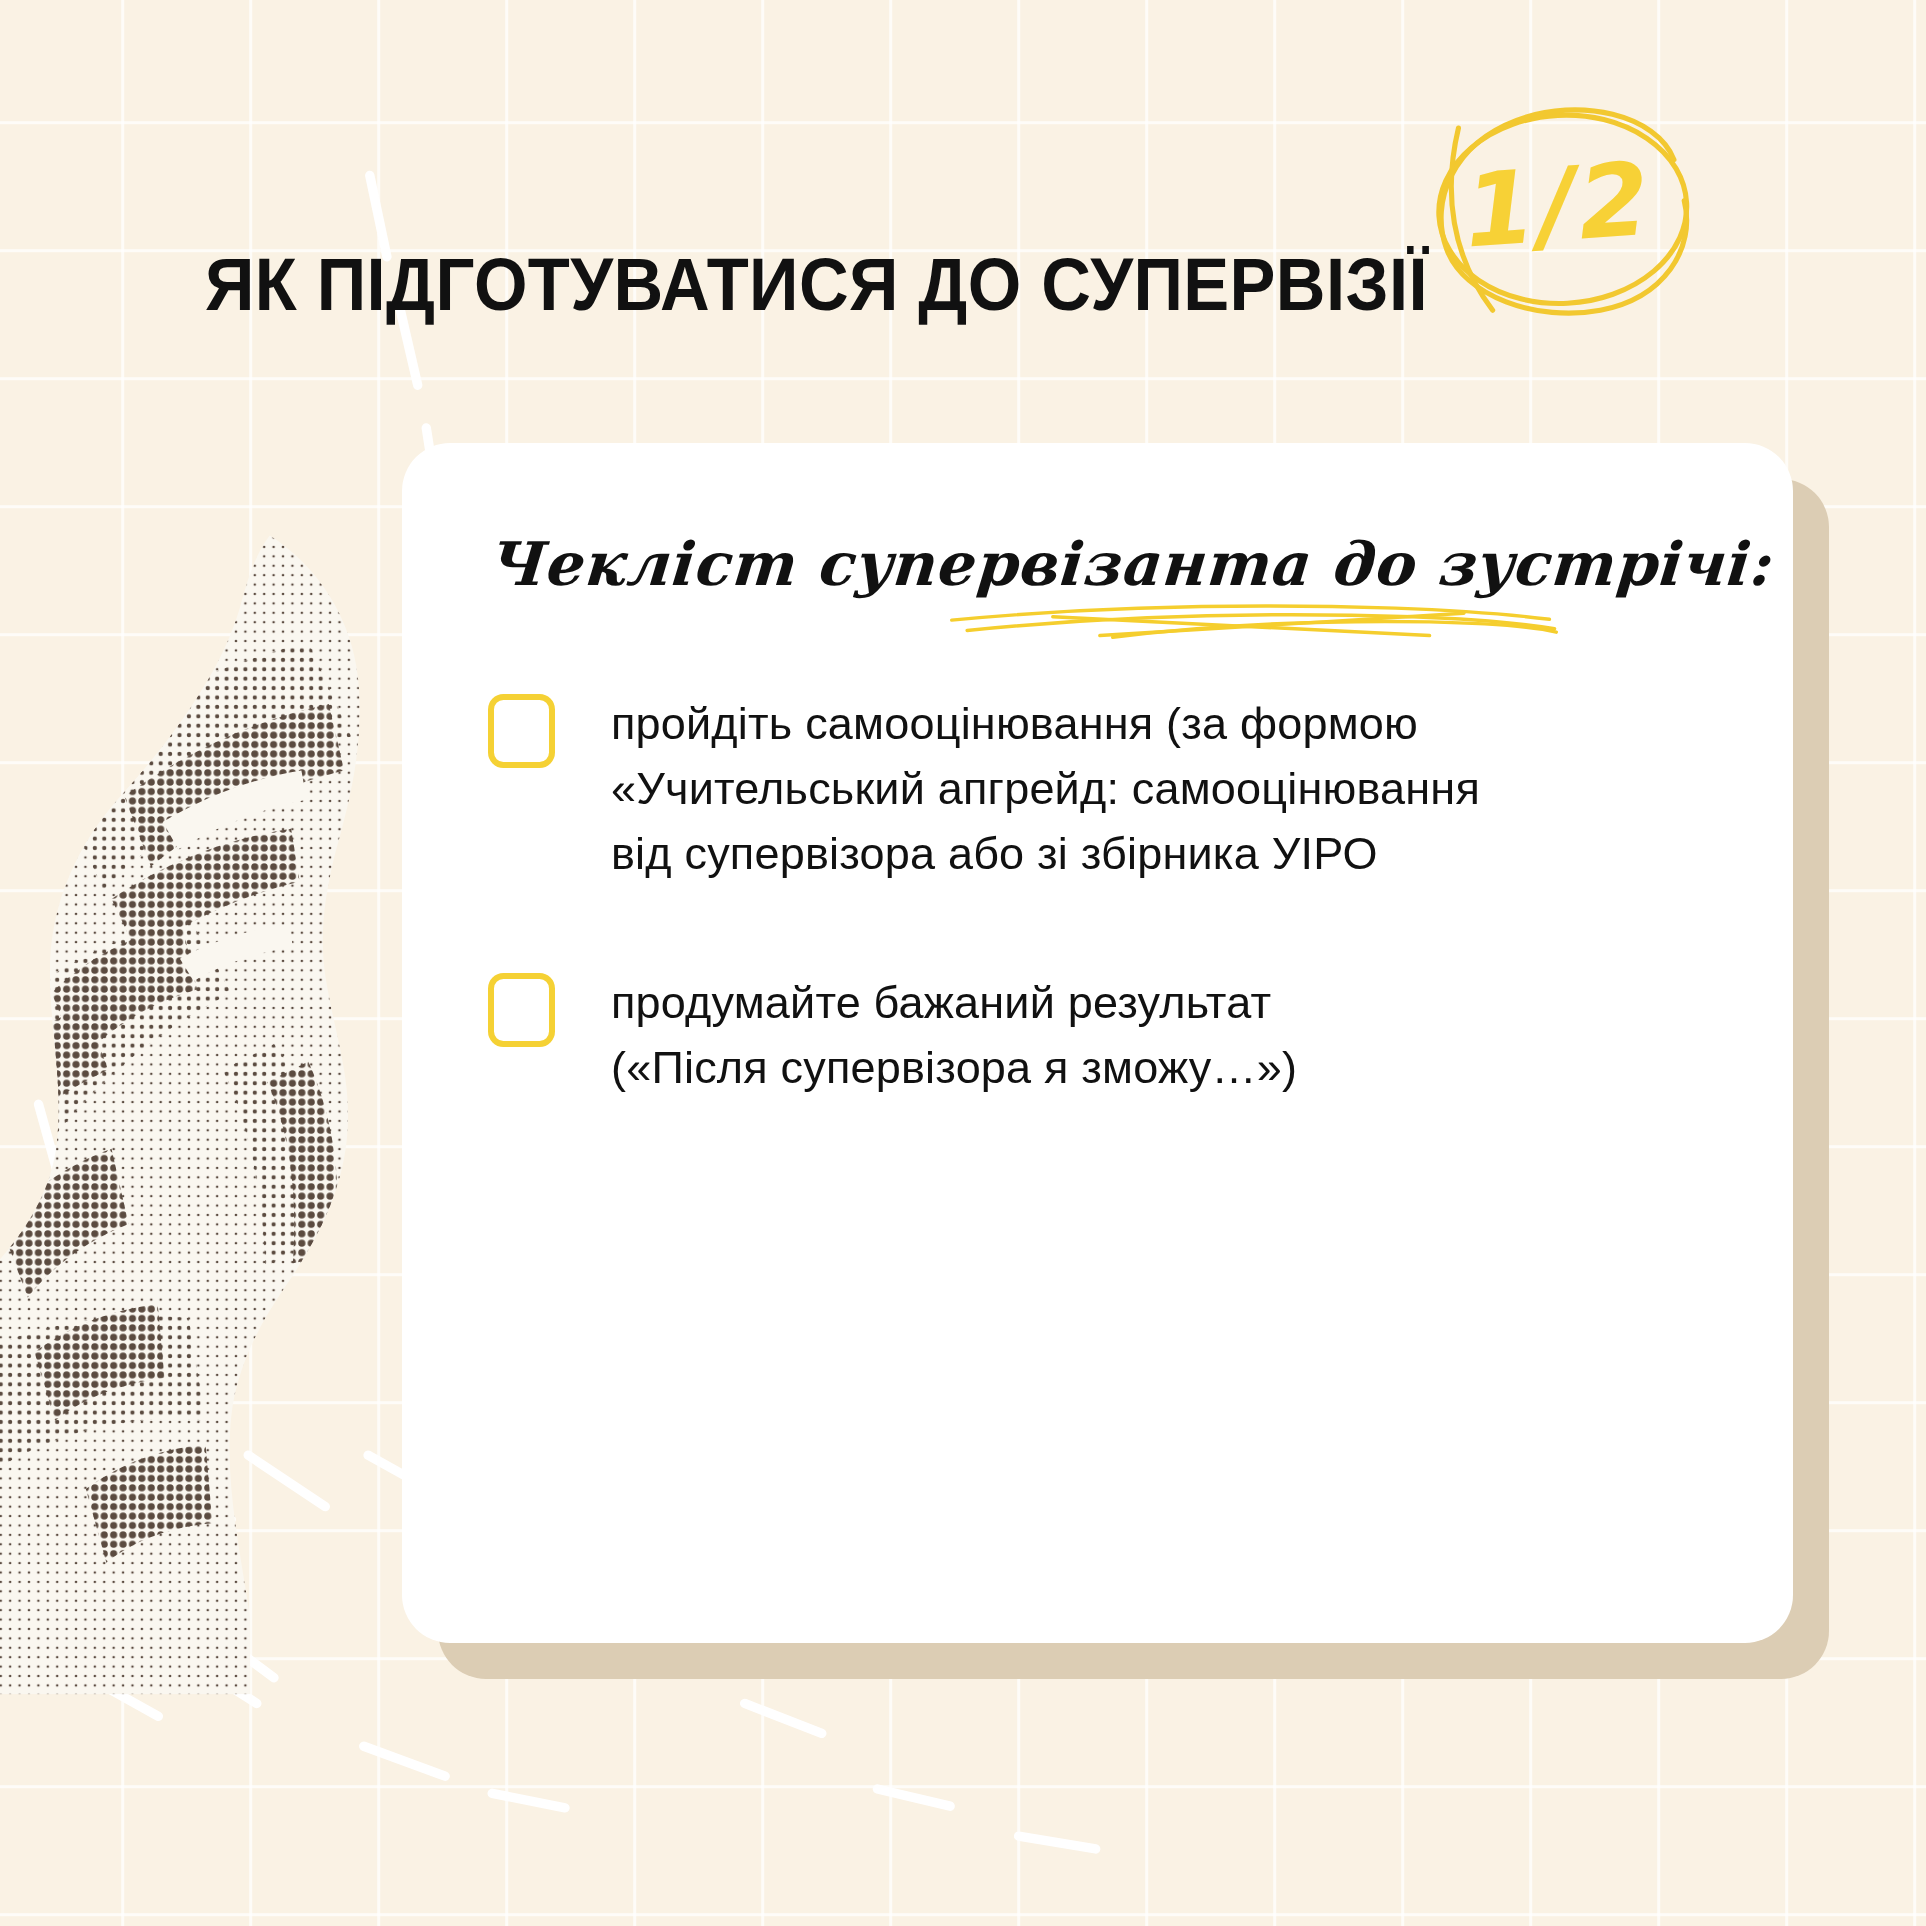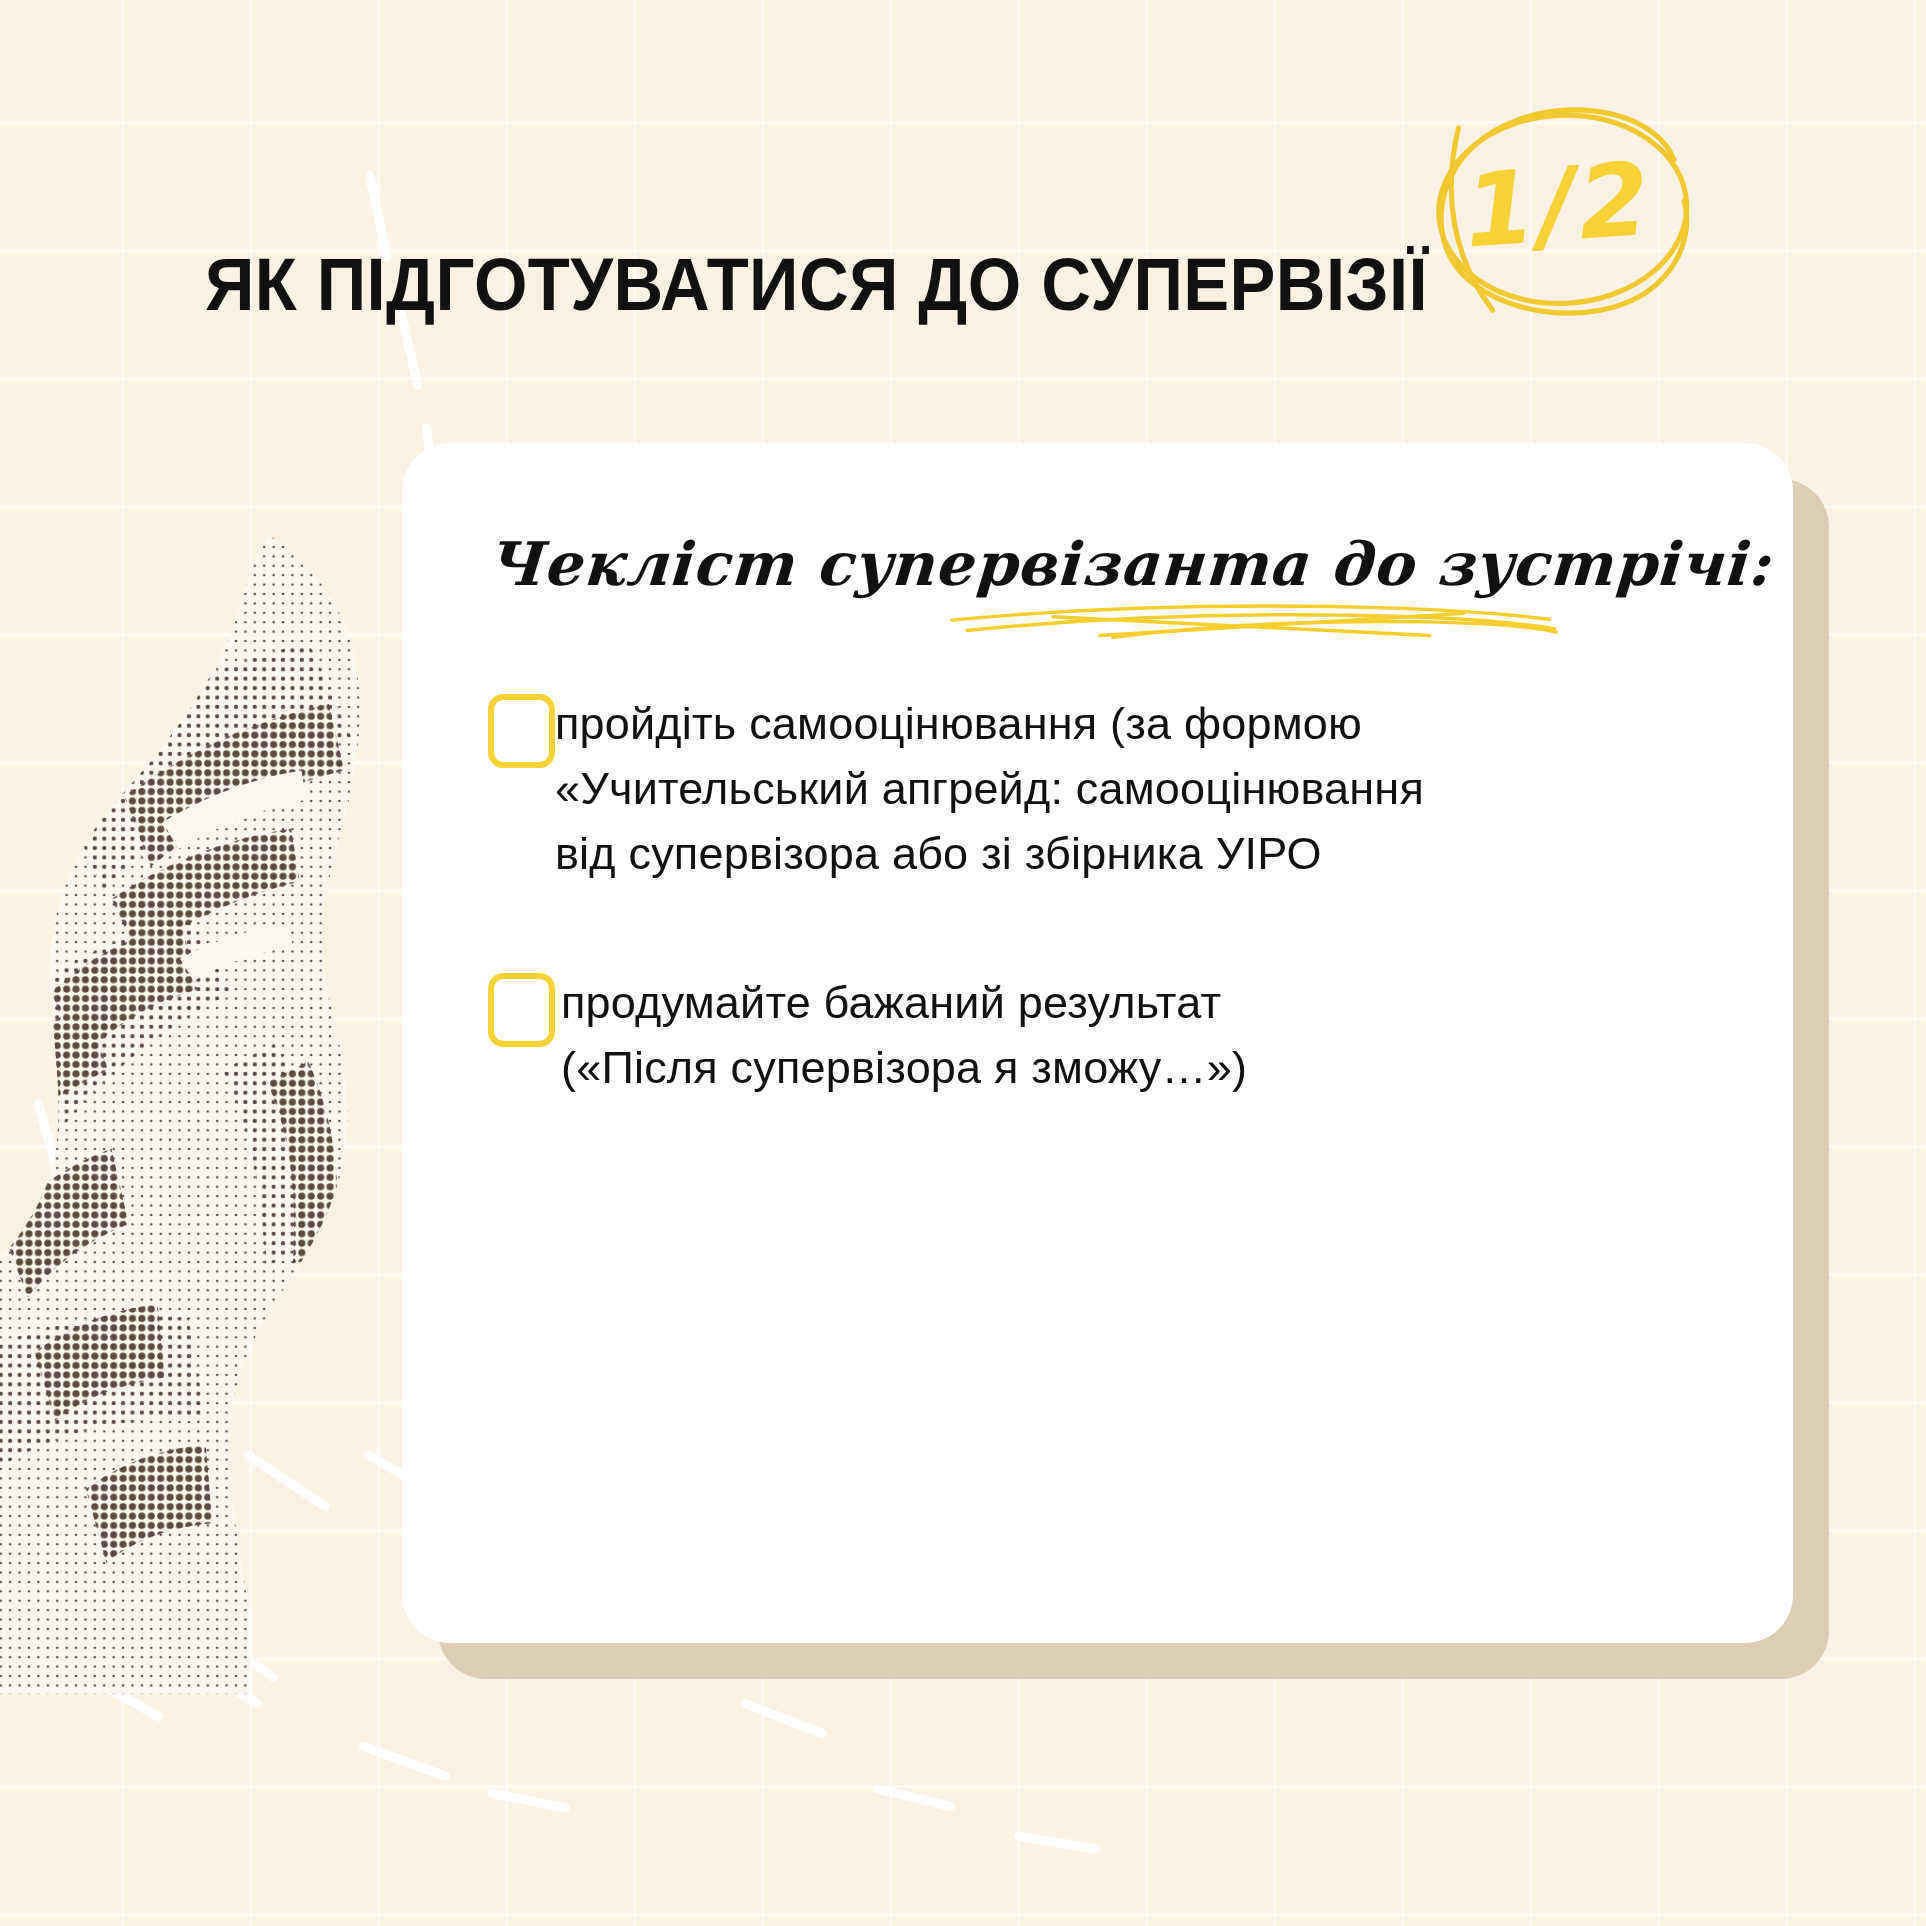--- a/index.html
+++ b/index.html
@@ -99,30 +99,31 @@
 
   
   #checklist{
     position:absolute; left:86px; top:248px;
     width:1250px;
   }
   .checklist-item{
     display:flex; align-items:flex-start;
     margin-bottom:84px;
   }
-  .checklist-item:last-child{ margin-bottom:0;gap:6px; }
+  .checklist-item:last-child{ margin-bottom:0; }
   .checkbox{
     flex:0 0 auto;
     width:67px; height:74px;
     border:6px solid #F5D134;
     border-radius:15.4px;
     background:#FFFFFF;
     margin-top:3.4px;
   }
   .item-lines{
+    margin-left:56px;
     font-family:"Liberation Sans Narrow","Liberation Sans", sans-serif;
     font-size:45px;
     line-height:65px;
     color:#111111;
     letter-spacing:0.2px;
   }
   .item-line{ white-space:nowrap; }
 </style>
 </head>
 <body>

